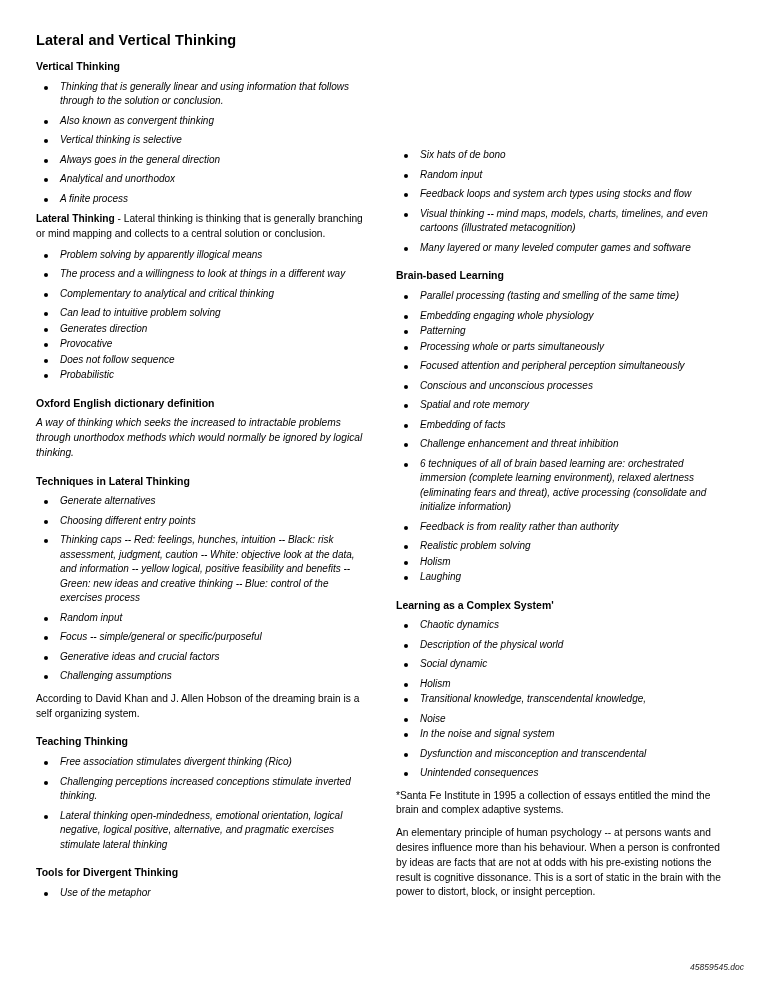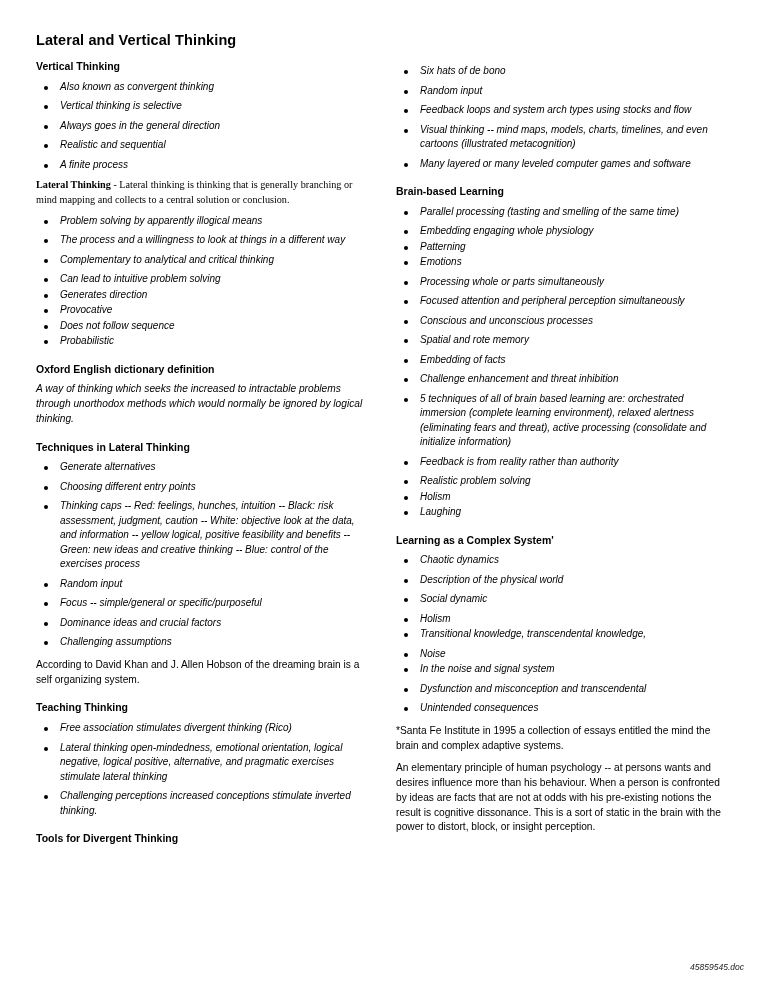--- a/index.html
+++ b/index.html
@@ -25,39 +25,39 @@
   }
   .doc-title {
     font-size: 14.5px;
     font-weight: bold;
     letter-spacing: 0.1px;
     margin: 4px 0 12px 0;
   }
   .columns {
     display: flex;
     gap: 30px;
-    align-items: flex-start;
+    align-items: flex-end;
   }
   .col {
     width: 330px;
     flex: 0 0 330px;
   }
   h2.sec {
     font-size: 10.5px;
     font-weight: bold;
     margin: 14px 0 6px 0;
     line-height: 1.3;
   }
   h2.sec.first { margin-top: 0; }
   p.para {
     font-size: 10.2px;
     line-height: 1.45;
     margin: 8px 0 6px 0;
   }
-  p.para.tight { margin-top: 0; font-family: Liberation Serif, serif; }
+  p.para.tight { margin-top: 0; }
   p.italic {
     font-style: italic;
     font-size: 10.2px;
     line-height: 1.45;
     margin: 2px 0 6px 0;
   }
   .lead-bold { font-weight: bold; }
   ul.bullets {
     list-style: none;
     margin: 4px 0 6px 0;
@@ -97,24 +97,25 @@
 <div class="page">
 
   <div class="doc-title">Lateral and Vertical Thinking</div>
 
   <div class="columns">
 
     <div class="col">
 
       <h2 class="sec first">Vertical Thinking</h2>
       <ul class="bullets">
+        <li>Thinking that is generally linear and using information that follows through to the solution or conclusion.</li>
         <li>Also known as convergent thinking</li>
         <li>Vertical thinking is selective</li>
         <li>Always goes in the general direction</li>
-        <li>Realistic and sequential</li>
+        <li>Analytical and unorthodox</li>
         <li>A finite process</li>
       </ul>
 
       <p class="para tight"><span class="lead-bold">Lateral Thinking</span><span> - Lateral thinking is thinking that is generally branching or mind mapping and collects to a central solution or conclusion.</span></p>
       <ul class="bullets">
         <li>Problem solving by apparently illogical means</li>
         <li>The process and a willingness to look at things in a different way</li>
         <li>Complementary to analytical and critical thinking</li>
         <li class="tight">Can lead to intuitive problem solving</li>
         <li class="tight">Generates direction</li>
@@ -126,59 +127,61 @@
       <h2 class="sec">Oxford English dictionary definition</h2>
       <p class="italic">A way of thinking which seeks the increased to intractable problems through unorthodox methods which would normally be ignored by logical thinking.</p>
 
       <h2 class="sec">Techniques in Lateral Thinking</h2>
       <ul class="bullets">
         <li>Generate alternatives</li>
         <li>Choosing different entry points</li>
         <li>Thinking caps -- Red: feelings, hunches, intuition -- Black: risk assessment, judgment, caution -- White: objective look at the data, and information -- yellow logical, positive feasibility and benefits -- Green: new ideas and creative thinking -- Blue: control of the exercises process</li>
         <li>Random input</li>
         <li>Focus -- simple/general or specific/purposeful</li>
-        <li>Dominance ideas and crucial factors</li>
+        <li>Generative ideas and crucial factors</li>
         <li>Challenging assumptions</li>
       </ul>
       <p class="para">According to David Khan and J. Allen Hobson of the dreaming brain is a self organizing system.</p>
 
       <h2 class="sec">Teaching Thinking</h2>
       <ul class="bullets">
         <li>Free association stimulates divergent thinking (Rico)</li>
+        <li>Challenging perceptions increased conceptions stimulate inverted thinking.</li>
         <li>Lateral thinking open-mindedness, emotional orientation, logical negative, logical positive, alternative, and pragmatic exercises stimulate lateral thinking</li>
-        <li>Challenging perceptions increased conceptions stimulate inverted thinking.</li>
       </ul>
 
       <h2 class="sec">Tools for Divergent Thinking</h2>
+      <ul class="bullets">
+        <li>Use of the metaphor</li>
+      </ul>
 
     </div>
 
     <div class="col">
 
       <ul class="bullets">
         <li>Six hats of de bono</li>
         <li>Random input</li>
         <li>Feedback loops and system arch types using stocks and flow</li>
         <li>Visual thinking -- mind maps, models, charts, timelines, and even cartoons (illustrated metacognition)</li>
         <li>Many layered or many leveled computer games and software</li>
       </ul>
 
       <h2 class="sec">Brain-based Learning</h2>
       <ul class="bullets">
         <li>Parallel processing (tasting and smelling of the same time)</li>
         <li class="tight">Embedding engaging whole physiology</li>
         <li class="tight">Patterning</li>
-        <li>Emotions</li>
         <li>Processing whole or parts simultaneously</li>
         <li>Focused attention and peripheral perception simultaneously</li>
         <li>Conscious and unconscious processes</li>
         <li>Spatial and rote memory</li>
         <li>Embedding of facts</li>
         <li>Challenge enhancement and threat inhibition</li>
-        <li>5 techniques of all of brain based learning are: orchestrated immersion (complete learning environment), relaxed alertness (eliminating fears and threat), active processing (consolidate and initialize information)</li>
+        <li>6 techniques of all of brain based learning are: orchestrated immersion (complete learning environment), relaxed alertness (eliminating fears and threat), active processing (consolidate and initialize information)</li>
         <li>Feedback is from reality rather than authority</li>
         <li class="tight">Realistic problem solving</li>
         <li class="tight">Holism</li>
         <li class="tight">Laughing</li>
       </ul>
 
       <h2 class="sec">Learning as a Complex System'</h2>
       <ul class="bullets">
         <li>Chaotic dynamics</li>
         <li>Description of the physical world</li>

